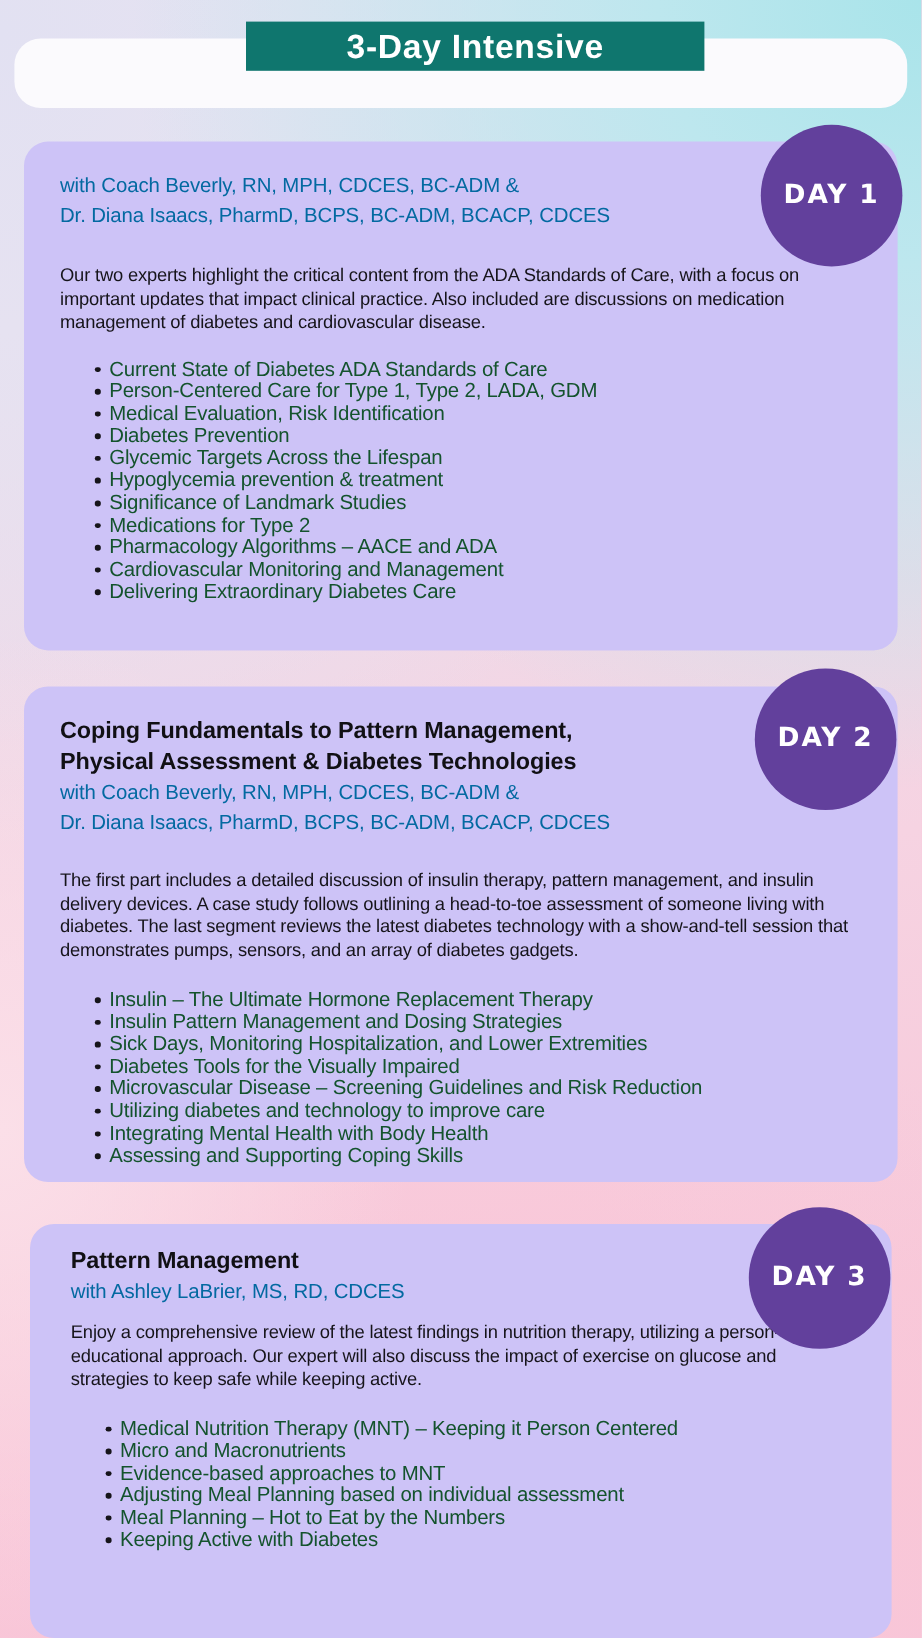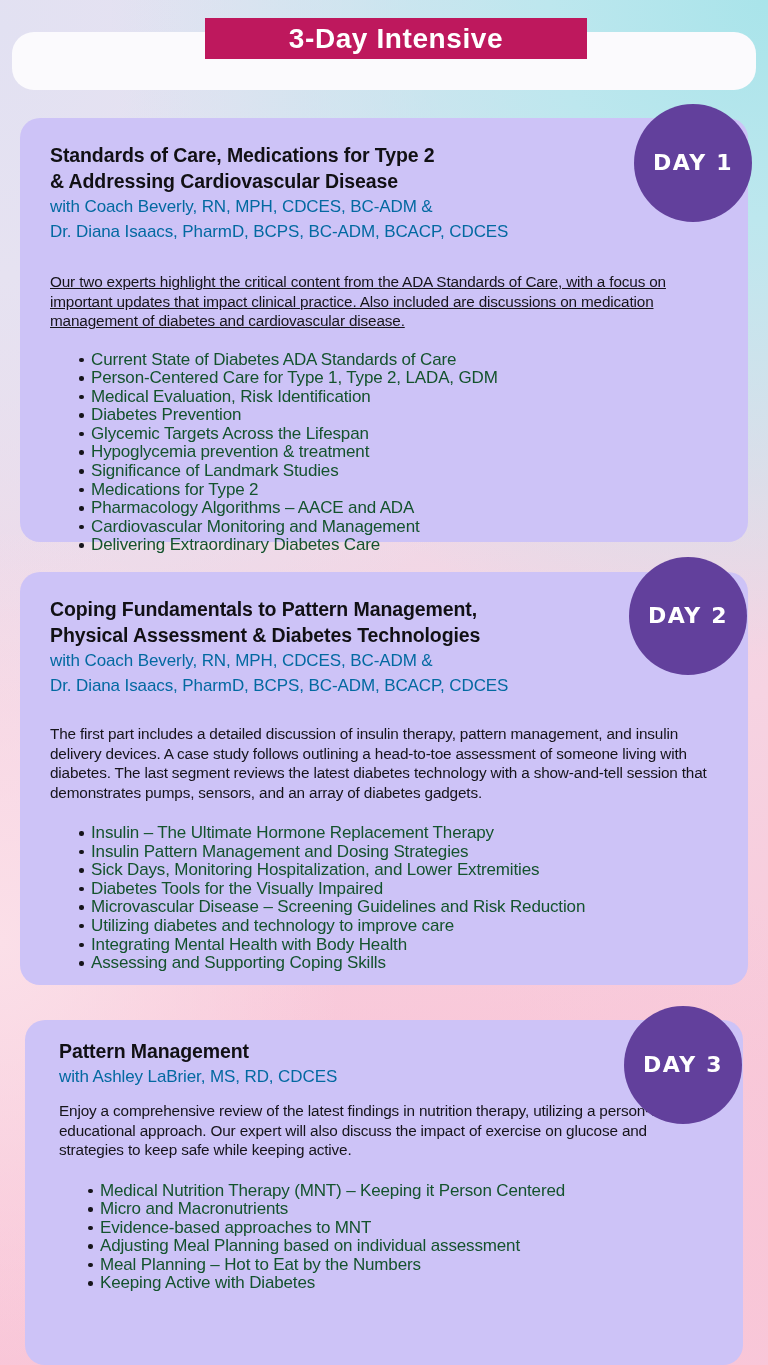--- a/index.html
+++ b/index.html
@@ -53,21 +53,21 @@
     height: 58px;
     background: #fbfafd;
     border-radius: 22px;
   }
   .header-banner {
     position: absolute;
     left: 205px;
     top: 18px;
     width: 382px;
     height: 41px;
-    background: #be185d;
+    background: #0f766e;
     display: flex;
     align-items: center;
     justify-content: center;
   }
   .header-banner-text {
     color: #ffffff;
     font-size: 28px;
     font-weight: bold;
     letter-spacing: 0.6px;
     line-height: 1;
@@ -99,21 +99,21 @@
     font-size: 17px;
     line-height: 25px;
     letter-spacing: -0.1px;
   }
   .day-desc {
     color: #16141a;
     font-size: 15.3px;
     line-height: 19.5px;
     letter-spacing: -0.15px;
   }
-  #day-card-1 .day-desc { margin-top: 28px; max-width: 690px; text-decoration: underline; }
+  #day-card-1 .day-desc { margin-top: 28px; max-width: 690px; }
   #day-card-2 .day-desc { margin-top: 26px; max-width: 678px; }
   #day-card-3 .day-desc { margin-top: 12px; max-width: 680px; }
 
   .topic-list {
     list-style: none;
     margin-top: 20px;
     padding-left: 29px;
   }
   #day-card-2 .topic-list { margin-top: 22px; }
   #day-card-3 .topic-list { margin-top: 22px; padding-left: 29px; }
@@ -172,24 +172,20 @@
 
   <div class="header-zone">
     <div class="header-card"></div>
     <div class="header-banner">
       <span class="header-banner-text">3-Day Intensive</span>
     </div>
   </div>
 
   <div class="day-card" id="day-card-1">
     <div class="card-inner">
-      <div class="day-title">
-        <div>Standards of Care, Medications for Type 2</div>
-        <div>&amp; Addressing Cardiovascular Disease</div>
-      </div>
       <div class="day-presenter">
         <div>with Coach Beverly, RN, MPH, CDCES, BC-ADM &amp;</div>
         <div>Dr. Diana Isaacs, PharmD, BCPS, BC-ADM, BCACP, CDCES</div>
       </div>
       <p class="day-desc">Our two experts highlight the critical content from the ADA Standards of Care, with a focus on important updates that impact clinical practice. Also included are discussions on medication management of diabetes and cardiovascular disease.</p>
       <ul class="topic-list">
         <li>Current State of Diabetes ADA Standards of Care</li>
         <li>Person-Centered Care for Type 1, Type 2, LADA, GDM</li>
         <li>Medical Evaluation, Risk Identification</li>
         <li>Diabetes Prevention</li>

